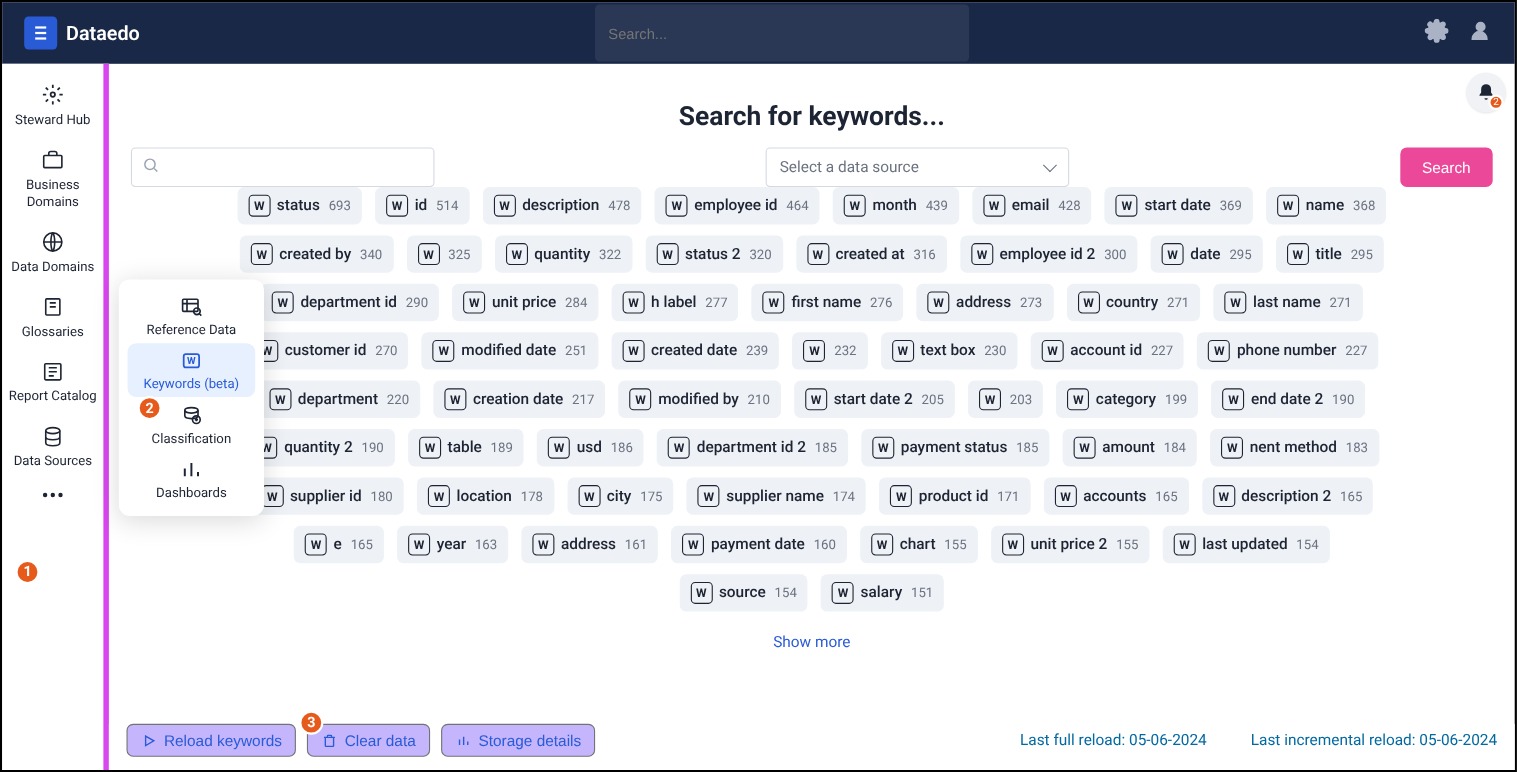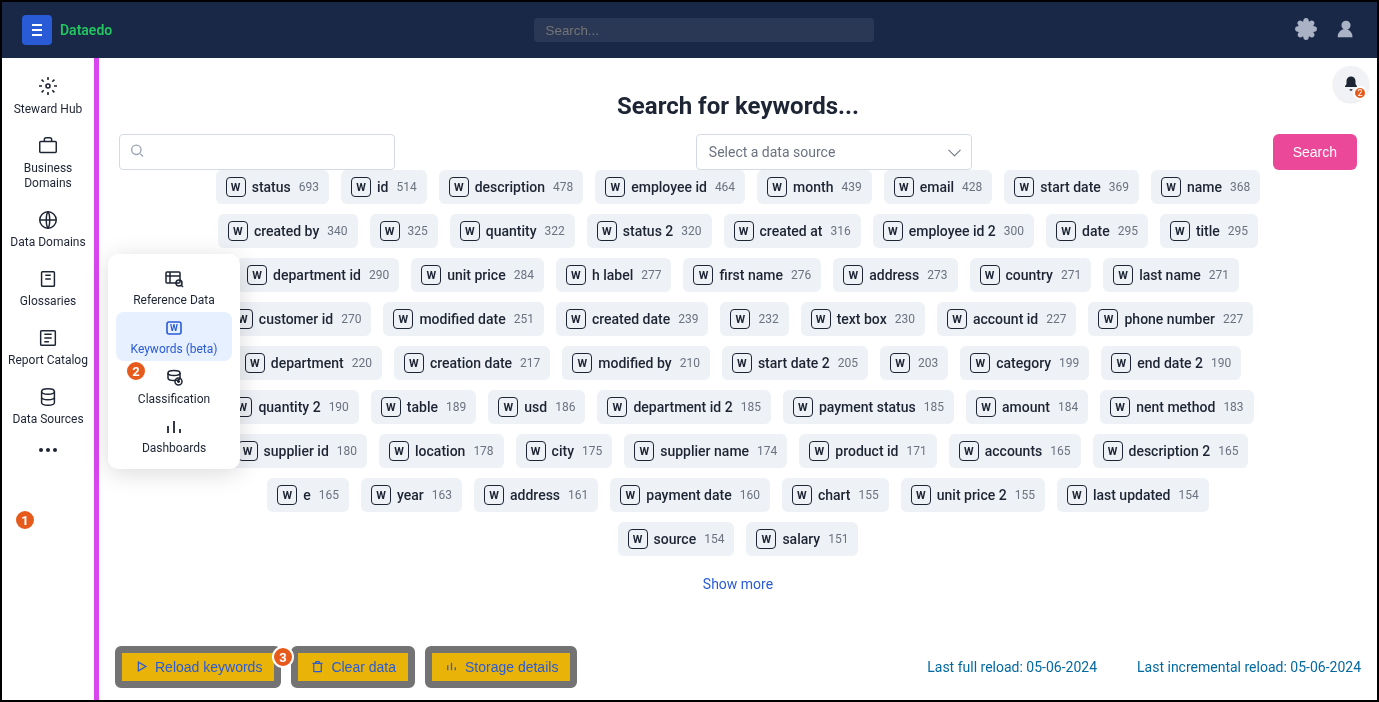--- a/index.html
+++ b/index.html
@@ -3,22 +3,22 @@
   <meta charset="utf-8">
   <style>
     * { box-sizing: border-box; }
     body { margin: 0; padding: 0; font-family: -apple-system, BlinkMacSystemFont, 'Segoe UI', Roboto, sans-serif; font-size: 14px; color: #1d2433; overflow: hidden; height: 702px; background: #000; }
     .app-wrap { padding: 2px; height: 100%; }
     .app { background: #fff; height: 100%; display: flex; flex-direction: column; }
     
     .header { background: #1a2847; height: 56px; display: flex; align-items: center; padding: 0 20px; }
     .logo-wrap { display:flex; align-items:center; gap:8px; }
     .logo-box { width:30px; height:30px; background:#2a5bd7; border-radius:4px; display:flex; align-items:center; justify-content:center; color:#fff; font-weight:bold; }
-    .logo-text { color:#22c55e; font-weight:600; font-size:14px; }
-    .header-search { margin: 16px auto; background: rgba(255,255,255,0.08); border-radius:4px; height:24px; width:340px; display:flex; align-items:center; padding:0 12px; color:#0ea5e9; border:none; outline:none; }
+    .logo-text { color:#ffffff; font-weight:600; font-size:18px; }
+    .header-search { margin: 16px auto; background: rgba(255,255,255,0.08); border-radius:4px; height:52px; width:340px; display:flex; align-items:center; padding:0 12px; color:#0ea5e9; border:none; outline:none; }
     .header-actions { display:flex; gap:18px; align-items:center; }
     .header-actions svg { fill:#aab3c5; }
     
     .body { flex:1; display:flex; position:relative; }
     .sidebar { width:97px; background:#fff; border-right:5px solid #d946ef; display:flex; flex-direction:column; align-items:center; padding-top:10px; gap: 6px; }
     .side-item { display:flex; flex-direction:column; align-items:center; justify-content:center; text-align:center; padding:6px 4px; font-size:12px; color:#1d2433; cursor:pointer; width:100%; line-height:1.25; }
     .side-item svg { margin-bottom:4px; }
     
     .flyout { position:absolute; left:106px; top:196px; width:132px; background:#fff; border-radius:10px; box-shadow:0 4px 24px rgba(0,0,0,0.15); padding:8px 4px; z-index:50; }
     .flyout-item { display:flex; flex-direction:column; align-items:center; justify-content:center; text-align:center; padding:4px; font-size:12px; color:#1d2433; cursor:pointer; border-radius:8px; line-height:1.2; margin:1px 4px; }
@@ -38,21 +38,21 @@
     .tag-cloud { display:flex; flex-wrap:wrap; gap:10px 12px; justify-content:center; max-width:1070px; margin:0 auto; }
     .tag { display:inline-flex; align-items:center; gap:6px; background:#eef1f5; border-radius:6px; padding:7px 10px; font-size:14px; cursor:pointer; white-space:nowrap; }
     .tag .w-icon { display:inline-flex; align-items:center; justify-content:center; width:20px; height:20px; border:1.5px solid #1d2433; border-radius:4px; font-size:11px; font-weight:700; }
     .tag .t-label { font-weight:500; }
     .tag .t-count { font-size:12px; color:#6b7280; margin-left:2px; }
     
     .show-more { text-align:center; color:#2a5bd7; margin:20px 0; cursor:pointer; font-size:14px; }
     
     .bottom-bar { display:flex; align-items:center; justify-content:space-between; padding:0 16px 12px; position:absolute; bottom:0; left:97px; right:0; background:#fff; }
     .bottom-actions { display:flex; gap:10px; }
-    .action-btn { display:inline-flex; align-items:flex-start; gap:6px; border:7px solid #737373; color:#2a5bd7; background:#eab308; border-radius:6px; padding:6px 12px; font-size:14px; cursor:pointer; }
+    .action-btn { display:inline-flex; align-items:center; gap:6px; border:1px solid #737373; color:#2a5bd7; background:#c4b5fd; border-radius:6px; padding:6px 12px; font-size:14px; cursor:pointer; }
     .action-btn svg { stroke:#2a5bd7; }
     .status-text { font-size:14px; color:#0369a1; }
     .status-group { display:flex; gap:40px; }
     
     .bell-badge { position:absolute; top:8px; right:8px; width:36px; height:36px; background:#f0f2f5; border-radius:50%; display:flex; align-items:center; justify-content:center; cursor:pointer; box-shadow:0 1px 2px rgba(0,0,0,0.1); }
     .bell-badge .dot { position:absolute; right:2px; bottom:2px; width:14px; height:14px; background:#e65b1c; border-radius:50%; border:2px solid #fff; color:#fff; font-size:9px; display:flex; align-items:center; justify-content:center; }
     
     .anno-badge { position:absolute; width:22px; height:22px; background:#e65b1c; color:#fff; border-radius:50%; display:flex; align-items:center; justify-content:center; font-size:13px; font-weight:700; z-index:60; border:2px solid #fff; }
   </style>
 </head>

